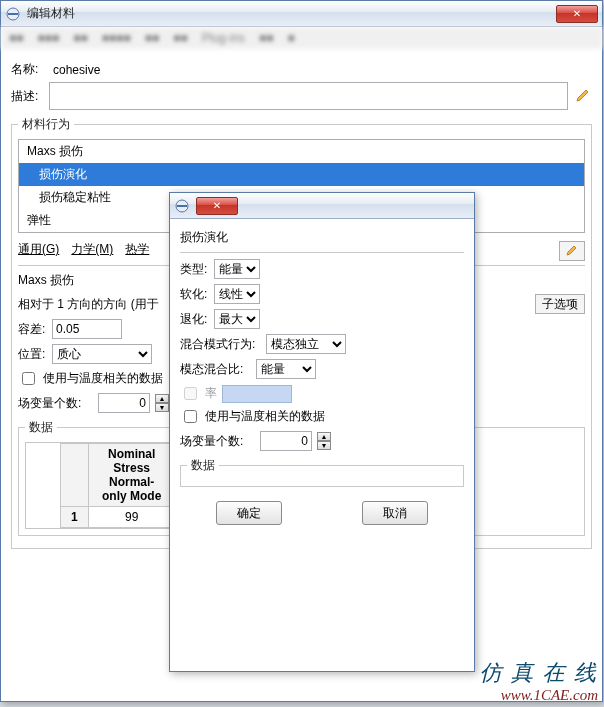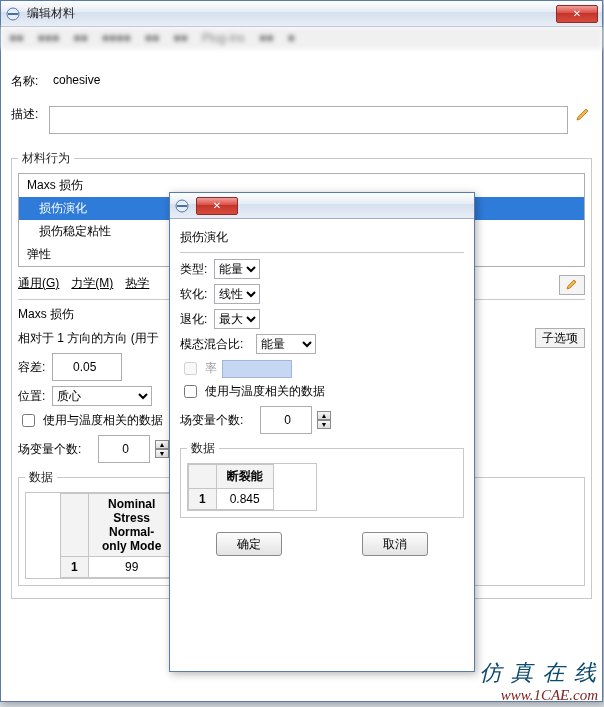--- a/index.html
+++ b/index.html
@@ -11,21 +11,21 @@
 .titlebar .title { flex: 1; color: #222; }
 .winbtns { display: flex; gap: 2px; }
 .winbtn { width: 30px; height: 18px; border: 1px solid #8898b0; border-radius: 2px; background: linear-gradient(#f7f9fc,#dce4ef); display: flex; align-items: center; justify-content: center; font-size: 10px; color: #333; }
 .winbtn.close { background: linear-gradient(#f19f9f,#d84b3e 45%,#c4342a 46%,#d84b3e); color: #fff; width: 42px; border-color: #8a2e25; }
 
 .menubar { height: 22px; background: #f0f0f0; display: flex; align-items: center; gap: 14px; padding: 0 8px; color: #888; filter: blur(2px); }
 .menubar span { font-size: 12px; }
 
 .body { padding: 8px 10px 10px 10px; background: #fff; }
 
-.row { display: flex; align-items: flex-start; margin: 16px 0; }
+.row { display: flex; align-items: center; margin: 4px 0; }
 .row .lab { width: 38px; }
 .row textarea { flex: 1; height: 28px; border: 1px solid #abadb3; resize: none; background: #fff; }
 .pencil { width: 18px; height: 18px; margin-left: 6px; display: inline-flex; align-items: center; justify-content: center; }
 .pencil svg, .app-icon svg { display: block; }
 
 fieldset { border: 1px solid #c9c9c9; margin: 6px 0; padding: 6px 6px; }
 fieldset > legend { padding: 0 4px; color: #222; }
 
 .listbox { border: 1px solid #abadb3; background: #fff; }
 .listbox .itm { padding: 3px 8px; }
@@ -34,21 +34,21 @@
 
 .tabs { display: flex; gap: 12px; margin: 8px 0 4px 0; }
 .tabs span { text-decoration: underline; cursor: default; }
 .tabs .pencilbtn { margin-left: auto; border: 1px solid #abadb3; width: 26px; height: 20px; display: flex; align-items: center; justify-content: center; background: #f4f4f4; }
 
 hr.sep { border: none; border-top: 1px solid #c9c9c9; margin: 4px 0 6px 0; }
 
 .frow { display: flex; align-items: center; margin: 5px 0; gap: 4px; }
 .frow .labshort { width: 30px; }
 select { height: 20px; border: 1px solid #abadb3; background: #fff; }
-input.num { width: 52px; height: 28px; border: 1px solid #abadb3; text-align: right; padding: 0 20px; }
+input.num { width: 52px; height: 20px; border: 1px solid #abadb3; text-align: right; padding: 0 3px; }
 .spin { display: flex; flex-direction: column; margin-left: 1px; }
 .spin div { width: 14px; height: 9px; border: 1px solid #8a8a8a; background: linear-gradient(#f7f7f7,#dcdcdc); font-size: 7px; line-height: 7px; text-align: center; }
 
 .chk { display: flex; align-items: center; gap: 5px; margin: 4px 0; }
 .chk input { width: 13px; height: 13px; }
 
 .databox { border: 1px solid #c6c6c6; background: #fff; }
 .databox table { border-collapse: collapse; width: auto; }
 .databox th, .databox td { border: 1px solid #c6c6c6; padding: 3px 10px; text-align: center; background: #fff; }
 .databox th { background: #f3f3f3; font-weight: bold; }
@@ -218,20 +218,24 @@
     </div>
     <div class="frow">
       <span class="labshort">软化:</span>
       <select><option>线性</option></select>
     </div>
     <div class="frow">
       <span class="labshort">退化:</span>
       <select><option>最大</option></select>
     </div>
     <div class="frow">
+      <span style="width:82px;">混合模式行为:</span>
+      <select style="width:80px;"><option>模态独立</option></select>
+    </div>
+    <div class="frow">
       <span style="width:72px;">模态混合比:</span>
       <select style="width:60px;"><option>能量</option></select>
     </div>
 
     <div class="chk">
       <input type="checkbox" disabled="" style="">
       <span class="disabled-lab">率</span>
       <div class="disabled-inp"></div>
     </div>
 
@@ -244,34 +248,20 @@
       <span style="width:76px;">场变量个数:</span>
       <input class="num" value="0" style="">
       <div class="spin">
           <div>▲</div>
           <div>▼</div>
         </div>
     </div>
 
     <fieldset>
       <legend>数据</legend>
-      <div class="databox" style="width:130px;">
-        <table>
-          <tbody>
-              <tr>
-                <th class="rowh"></th>
-                <th>断裂能</th>
-              </tr>
-          <tr>
-            <td class="rowh">1</td>
-            <td>0.845</td>
-          </tr>
-        </tbody>
-          </table>
-      </div>
     </fieldset>
 
     <div class="btnrow">
       <button class="std">确定</button>
       <button class="std">取消</button>
     </div>
   </div>
 </div>
 
 <div class="watermark2">

